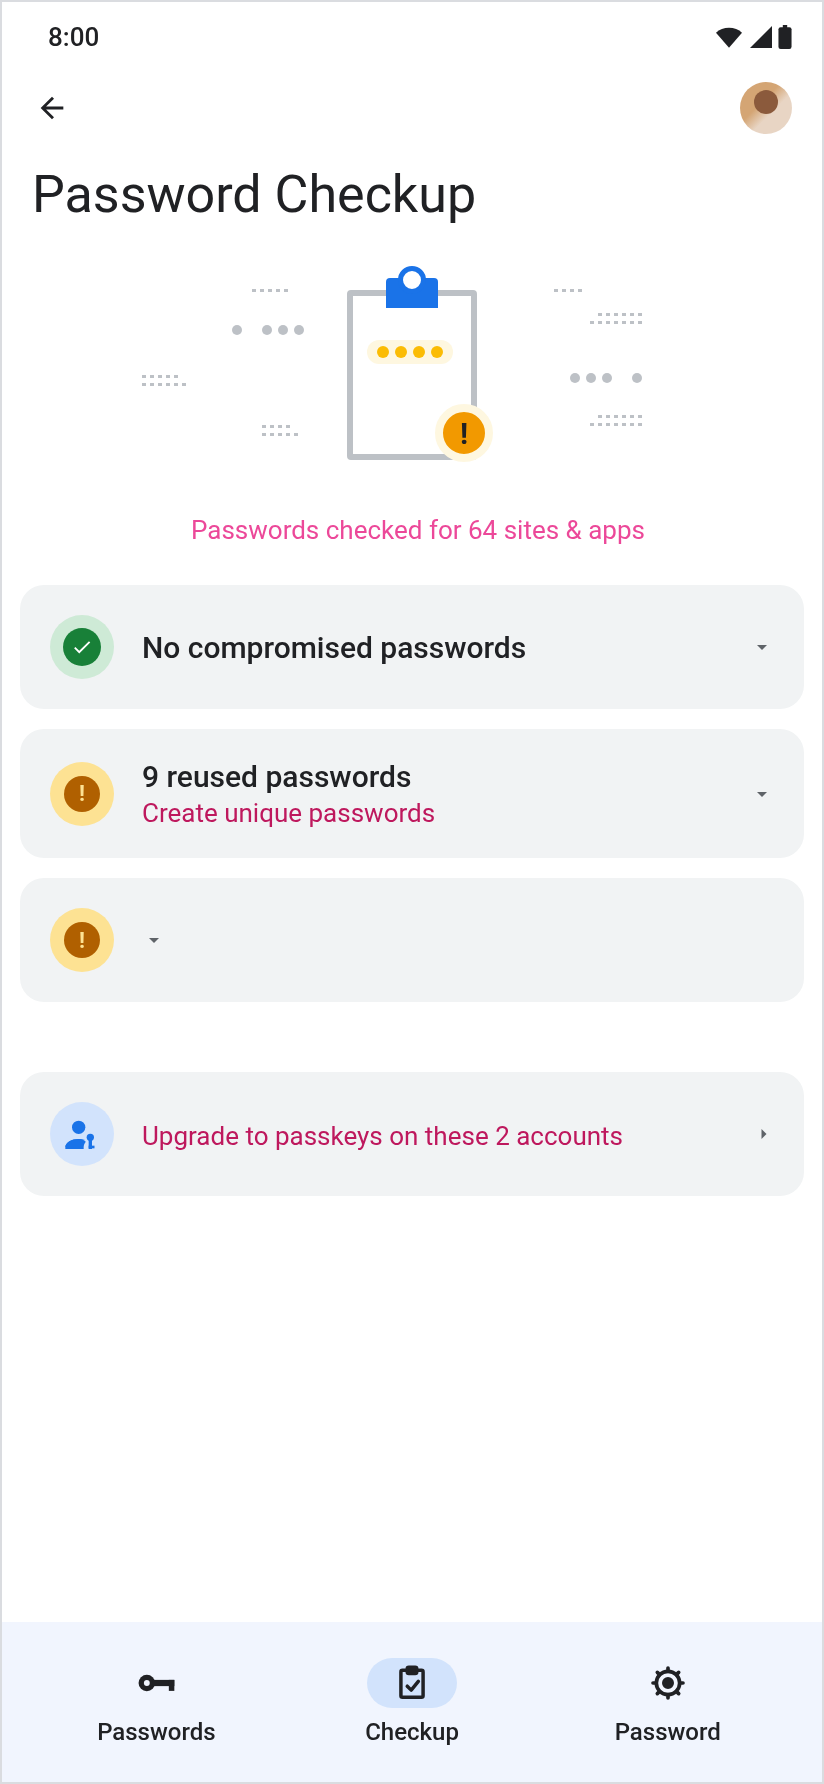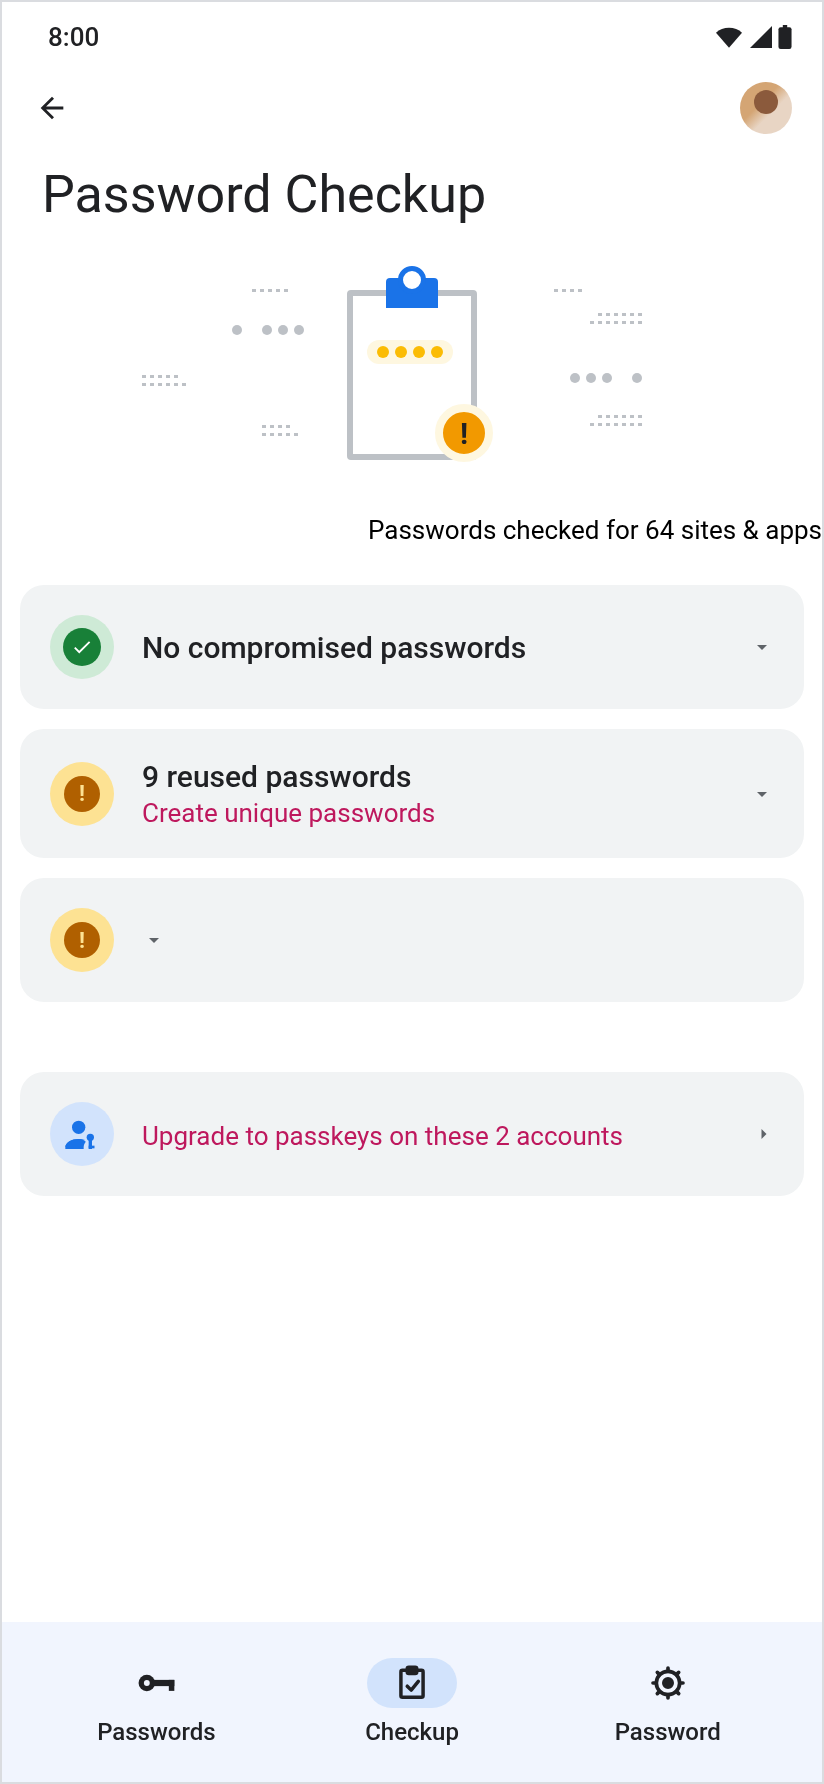--- a/index.html
+++ b/index.html
@@ -31,21 +31,21 @@
   .back-btn { width: 40px; height: 40px; display:flex; align-items:center; justify-content:center; cursor:pointer; }
   .avatar {
     width: 52px; height: 52px; border-radius: 50%;
     background: linear-gradient(135deg,#d4a574 40%, #e8d5c4 60%);
     position: relative;
   }
   .avatar::after{
     content:""; position:absolute; top:8px; left:14px; width:24px; height:24px;
     background:#8b5a3c; border-radius:50%;
   }
-  .title { font-size: 52px; font-weight: 400; padding: 20px 30px 30px 40px; }
+  .title { font-size: 52px; font-weight: 400; padding: 20px 30px 30px 30px; }
   .illustration {
     display:flex; justify-content:center; align-items:center;
     height: 220px; margin: 10px 0 20px 0; position:relative;
   }
   .dots-bg { position:absolute; width:100%; height:100%; }
   .dots-group { position:absolute; display:flex; gap:6px; }
   .dot-md { width:10px; height:10px; background:#bdc1c6; border-radius:50%; }
   .dash-line { position:absolute; display:flex; gap:4px; }
   .dash { width:4px; height:3px; background:#bdc1c6; }
   .clipboard {
@@ -66,21 +66,21 @@
     display:flex; gap:6px;
   }
   .pwd-dot { width:12px; height:12px; background:#fbbc04; border-radius:50%; }
   .warn-badge {
     position:absolute; bottom:-8px; right:-22px;
     width:58px; height:58px; background:#f29900; border-radius:50%;
     border:8px solid #fef7e0;
     display:flex; align-items:center; justify-content:center;
     color:#202124; font-weight:bold; font-size:30px;
   }
-  .subtitle { text-align:right; font-size:26px; color:#000000; margin: 30px 0 40px 12px; }
+  .subtitle { text-align:center; font-size:26px; color:#ec4899; margin: 30px 0 40px 12px; }
   .cards { padding: 0 18px; display:flex; flex-direction:column; gap:20px; }
   .card {
     background:#f1f3f4; border-radius:24px;
     display:flex; align-items:center; padding: 30px 30px;
     gap: 28px; cursor:pointer;
   }
   .card-icon { width:64px; height:64px; border-radius:50%; display:flex; align-items:center; justify-content:center; flex-shrink:0; }
   .icon-green-outer { background:#ceead6; }
   .icon-green-inner { width:38px; height:38px; background:#188038; border-radius:50%; display:flex; align-items:center; justify-content:center; }
   .icon-yellow-outer { background:#fde293; }

